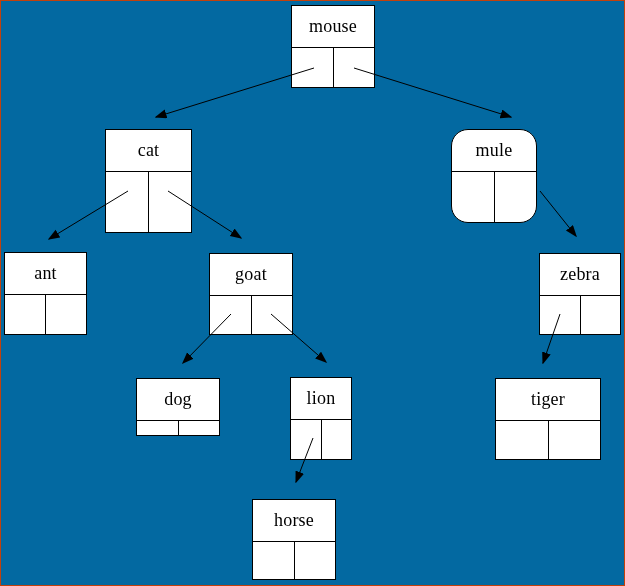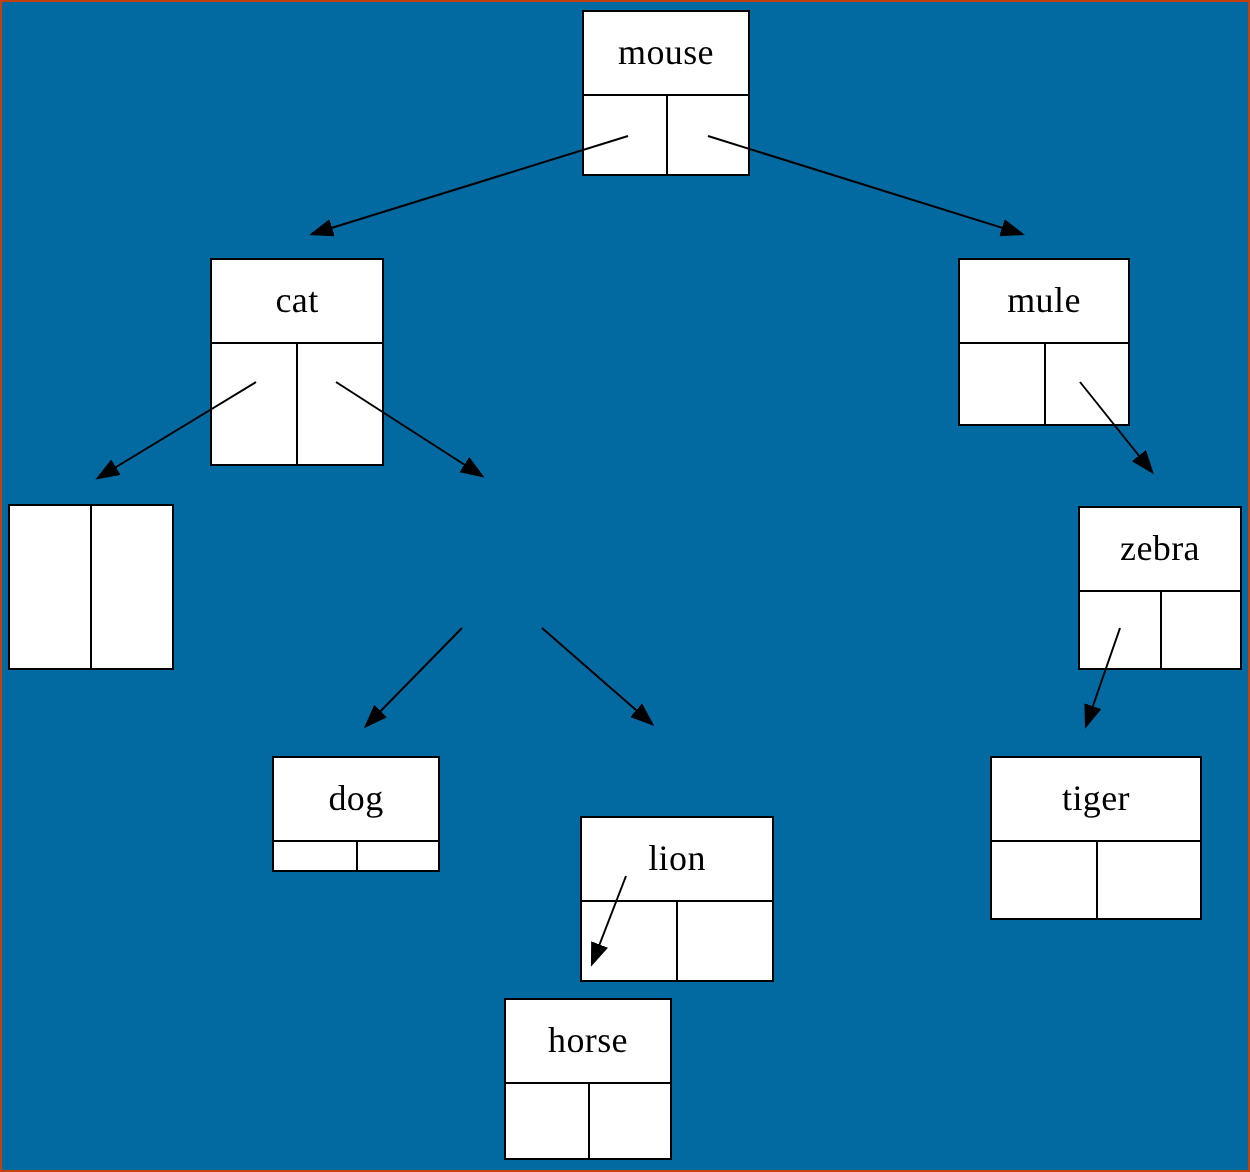--- a/index.html
+++ b/index.html
@@ -55,53 +55,61 @@
   </div>
 
   <div class="node" style="left:104px;top:128px;width:87px;height:104px;">
     <div class="label">cat</div>
     <div class="cells">
       <div class="cell left"></div>
       <div class="cell"></div>
     </div>
   </div>
 
-  <div class="node" style="left:478px;top:128px;width:86px;height:84px;">
+  <div class="node" style="left:450px;top:128px;width:86px;height:94px;border-radius:17px;">
     <div class="label">mule</div>
     <div class="cells">
       <div class="cell left"></div>
       <div class="cell"></div>
     </div>
   </div>
 
   <div class="node" style="left:3px;top:251px;width:83px;height:83px;">
+    <div class="label">ant</div>
     <div class="cells">
       <div class="cell left"></div>
       <div class="cell"></div>
     </div>
   </div>
 
+  <div class="node" style="left:208px;top:252px;width:84px;height:82px;">
+    <div class="label">goat</div>
+    <div class="cells">
+      <div class="cell left"></div>
+      <div class="cell"></div>
+    </div>
+  </div>
 
   <div class="node" style="left:538px;top:252px;width:82px;height:82px;">
     <div class="label">zebra</div>
     <div class="cells">
       <div class="cell left"></div>
       <div class="cell"></div>
     </div>
   </div>
 
   <div class="node" style="left:135px;top:377px;width:84px;height:58px;">
     <div class="label">dog</div>
     <div class="cells">
       <div class="cell left"></div>
       <div class="cell"></div>
     </div>
   </div>
 
-  <div class="node" style="left:289px;top:376px;width:97px;height:83px;margin-top:31px;">
+  <div class="node" style="left:289px;top:376px;width:62px;height:83px;">
     <div class="label">lion</div>
     <div class="cells">
       <div class="cell left"></div>
       <div class="cell"></div>
     </div>
   </div>
 
   <div class="node" style="left:494px;top:377px;width:106px;height:82px;">
     <div class="label">tiger</div>
     <div class="cells">

